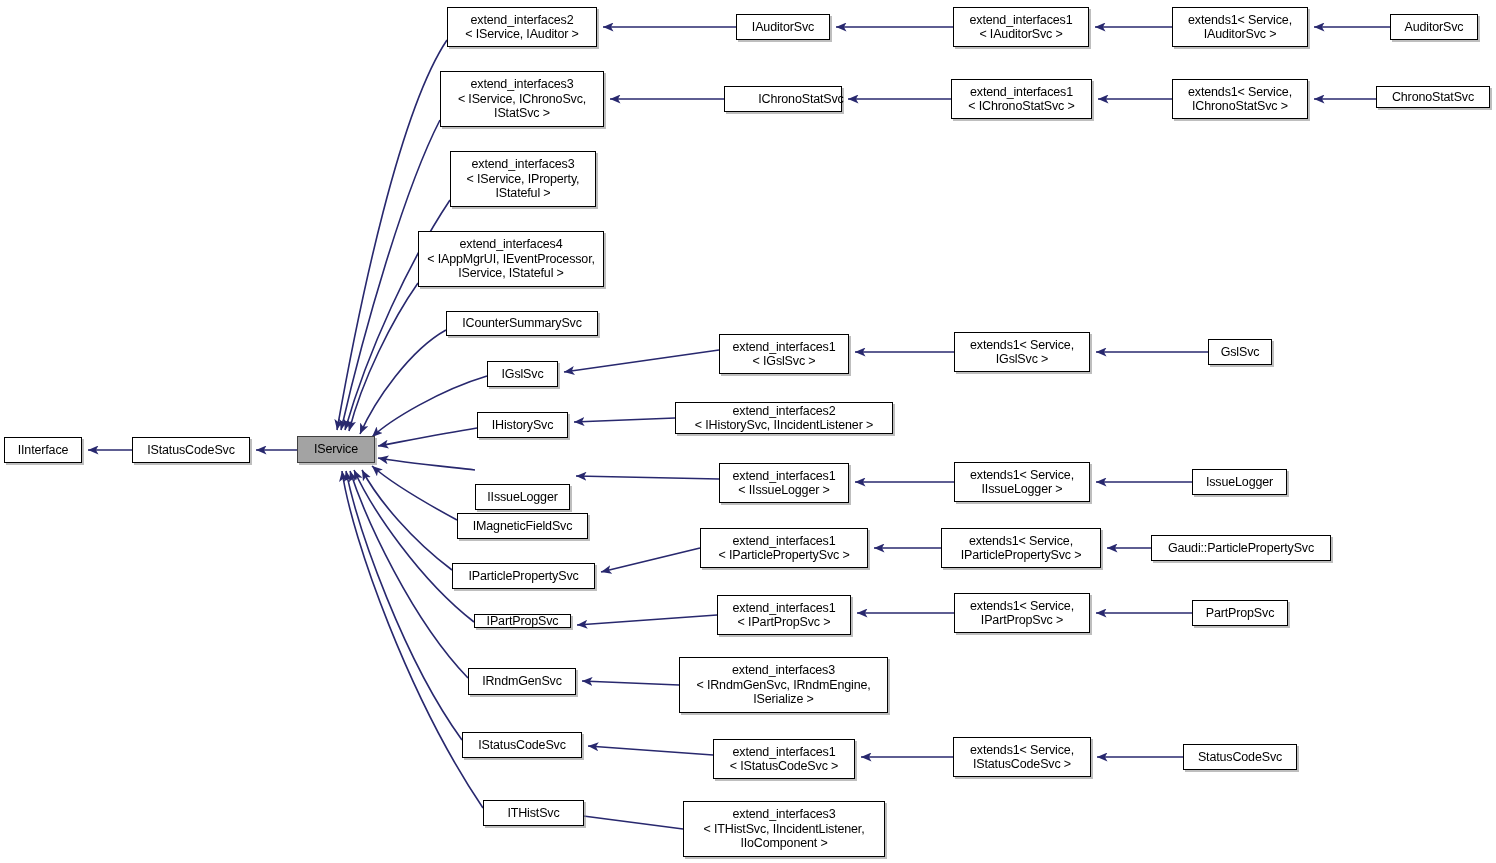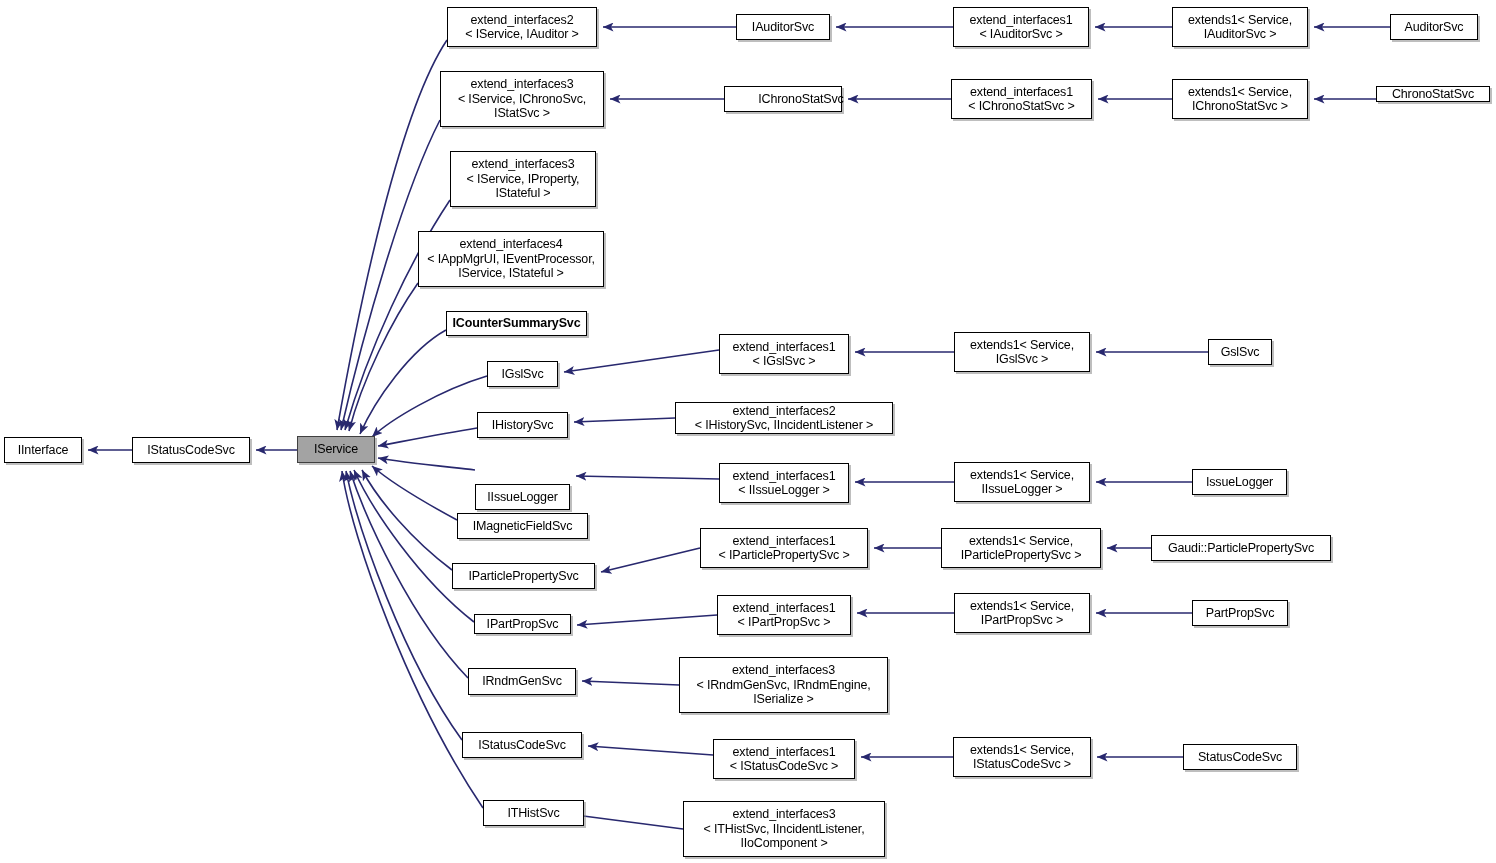--- a/index.html
+++ b/index.html
@@ -90,27 +90,27 @@
 &lt; IService, IAuditor &gt;</div>
       <div class="node" style="left: 440px; top: 71px; width: 164px; height: 56px;">extend_interfaces3
 &lt; IService, IChronoSvc,
 IStatSvc &gt;</div>
       <div class="node" style="left: 450px; top: 151px; width: 146px; height: 56px;">extend_interfaces3
 &lt; IService, IProperty,
 IStateful &gt;</div>
       <div class="node" style="left: 418px; top: 231px; width: 186px; height: 56px; text-align: center;">extend_interfaces4
 &lt; IAppMgrUI, IEventProcessor,
 IService, IStateful &gt;</div>
-      <div class="node" style="left: 446px; top: 311px; width: 141px; height: 25px; font-weight: bold;">ICounterSummarySvc</div>
+      <div class="node" style="left: 446px; top: 311px; width: 152px; height: 25px;">ICounterSummarySvc</div>
       <div class="node" style="left: 487px; top: 361px; width: 71px; height: 26px;">IGslSvc</div>
       <div class="node" style="left: 477px; top: 412px; width: 91px; height: 26px;">IHistorySvc</div>
       <div class="node" style="left: 475px; top: 462px; width: 95px; height: 26px; margin-top: 22px;">IIssueLogger</div>
       <div class="node" style="left: 457px; top: 513px; width: 131px; height: 26px;">IMagneticFieldSvc</div>
       <div class="node" style="left: 452px; top: 563px; width: 143px; height: 26px;">IParticlePropertySvc</div>
-      <div class="node" style="left: 474px; top: 614px; width: 97px; height: 20px;">IPartPropSvc</div>
+      <div class="node" style="left: 474px; top: 614px; width: 97px; height: 14px;">IPartPropSvc</div>
       <div class="node" style="left: 468px; top: 668px; width: 108px; height: 27px;">IRndmGenSvc</div>
       <div class="node" style="left: 462px; top: 732px; width: 120px; height: 26px;">IStatusCodeSvc</div>
       <div class="node" style="left: 483px; top: 800px; width: 101px; height: 26px;">ITHistSvc</div>
       <div class="node" style="left: 736px; top: 14px; width: 94px; height: 26px;">IAuditorSvc</div>
       <div class="node" style="left: 724px; top: 86px; width: 118px; height: 26px; padding-left: 36px;">IChronoStatSvc</div>
       <div class="node" style="left: 719px; top: 334px; width: 130px; height: 40px;">extend_interfaces1
 &lt; IGslSvc &gt;</div>
       <div class="node" style="left: 675px; top: 402px; width: 218px; height: 32px;">extend_interfaces2
 &lt; IHistorySvc, IIncidentListener &gt;</div>
       <div class="node" style="left: 719px; top: 463px; width: 130px; height: 40px;">extend_interfaces1
@@ -139,20 +139,20 @@
 IParticlePropertySvc &gt;</div>
       <div class="node" style="left: 954px; top: 593px; width: 136px; height: 40px;">extends1&lt; Service,
 IPartPropSvc &gt;</div>
       <div class="node" style="left: 953px; top: 737px; width: 138px; height: 40px;">extends1&lt; Service,
 IStatusCodeSvc &gt;</div>
       <div class="node" style="left: 1172px; top: 7px; width: 136px; height: 40px;">extends1&lt; Service,
 IAuditorSvc &gt;</div>
       <div class="node" style="left: 1172px; top: 79px; width: 136px; height: 40px;">extends1&lt; Service,
 IChronoStatSvc &gt;</div>
       <div class="node" style="left: 1390px; top: 14px; width: 88px; height: 26px;">AuditorSvc</div>
-      <div class="node" style="left: 1376px; top: 86px; width: 114px; height: 16px;">ChronoStatSvc</div>
+      <div class="node" style="left: 1376px; top: 86px; width: 114px; height: 22px;">ChronoStatSvc</div>
       <div class="node" style="left: 1208px; top: 339px; width: 64px; height: 26px;">GslSvc</div>
       <div class="node" style="left: 1192px; top: 469px; width: 95px; height: 26px;">IssueLogger</div>
       <div class="node" style="left: 1151px; top: 535px; width: 180px; height: 26px;">Gaudi::ParticlePropertySvc</div>
       <div class="node" style="left: 1192px; top: 600px; width: 96px; height: 26px;">PartPropSvc</div>
       <div class="node" style="left: 1183px; top: 744px; width: 114px; height: 26px;">StatusCodeSvc</div>
     </div>
 </div>
 
 </body></html>

